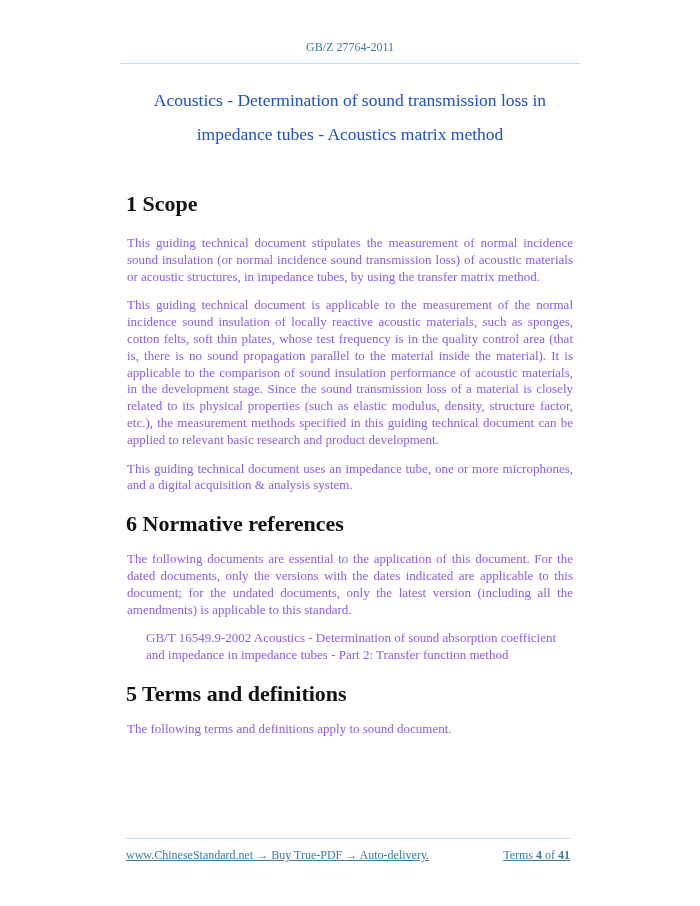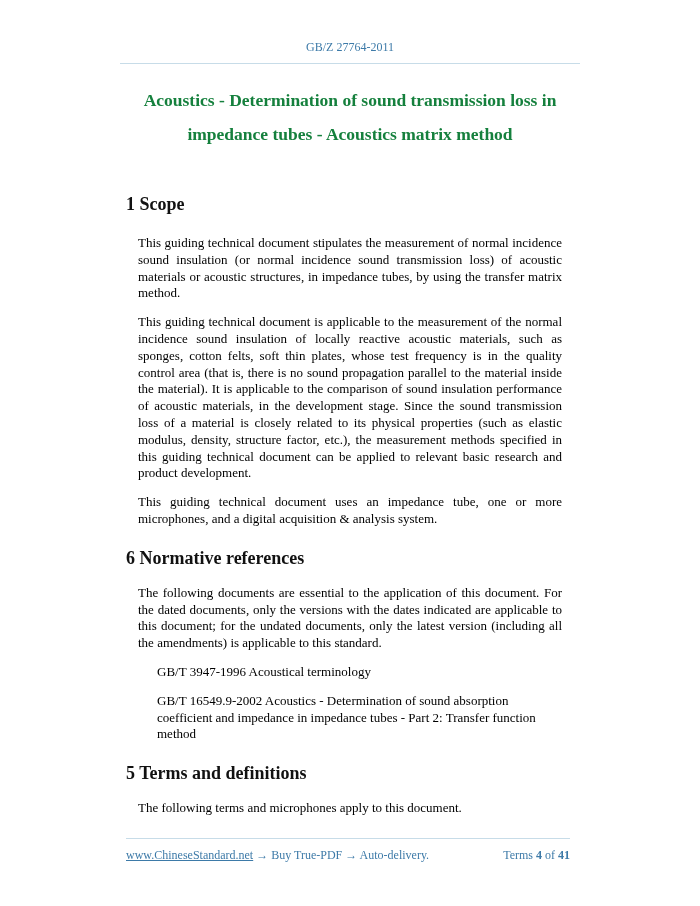--- a/index.html
+++ b/index.html
@@ -35,46 +35,46 @@
       width: 460px;
       height: 0;
       border-top: 1px solid #c7dce8;
     }
     .doc-title {
       position: absolute;
       top: 83px;
       left: 120px;
       width: 460px;
       text-align: center;
-      font-weight: bold;
+      font-weight: normal;
       font-size: 17.5px;
       line-height: 34px;
-      color: #15803d;
+      color: #1d4ed8;
       margin: 0;
     }
     .doc-title span { display: block; }
     .content {
       position: absolute;
       left: 126px;
       top: 192px;
       width: 448px;
     }
     h2 {
-      font-size: 18px;
+      font-size: 22px;
       font-weight: bold;
       margin: 0;
       color: #111;
       line-height: 24px;
     }
     p {
-      margin: 12px;
+      margin: 1px;
       font-size: 13px;
       line-height: 16.8px;
       text-align: justify;
-      color: #000000;
+      color: #8b5cf6;
     }
     .ref {
       padding-left: 19px;
       text-align: left;
     }
     .footer-rule {
       position: absolute;
       top: 838px;
       left: 126px;
       width: 444px;
@@ -82,20 +82,21 @@
     }
     .footer {
       position: absolute;
       top: 848px;
       left: 126px;
       width: 444px;
       font-size: 12px;
       color: #3d7aa8;
       display: flex;
       justify-content: space-between;
+      text-decoration: underline;
     }
     .footer a {
       color: #3d7aa8;
       text-decoration: underline;
     }
     .footer .page-num b { font-weight: bold; }
   </style>
 </head>
 <body>
 
@@ -114,27 +115,26 @@
     <section>
       <h2>1 Scope</h2>
       <p style="margin-top:19px">This guiding technical document stipulates the measurement of normal incidence sound insulation (or normal incidence sound transmission loss) of acoustic materials or acoustic structures, in impedance tubes, by using the transfer matrix method.</p>
       <p style="margin-top:12px">This guiding technical document is applicable to the measurement of the normal incidence sound insulation of locally reactive acoustic materials, such as sponges, cotton felts, soft thin plates, whose test frequency is in the quality control area (that is, there is no sound propagation parallel to the material inside the material). It is applicable to the comparison of sound insulation performance of acoustic materials, in the development stage. Since the sound transmission loss of a material is closely related to its physical properties (such as elastic modulus, density, structure factor, etc.), the measurement methods specified in this guiding technical document can be applied to relevant basic research and product development.</p>
       <p style="margin-top:12px">This guiding technical document uses an impedance tube, one or more microphones, and a digital acquisition &amp; analysis system.</p>
     </section>
 
     <section style="margin-top:18px">
       <h2>6 Normative references</h2>
       <p style="margin-top:15px">The following documents are essential to the application of this document. For the dated documents, only the versions with the dates indicated are applicable to this document; for the undated documents, only the latest version (including all the amendments) is applicable to this standard.</p>
-      <p class="ref" style="margin-top:12px">GB/T 3947-1996 Acoustical terminology</p>
       <p class="ref" style="margin-top:12px">GB/T 16549.9-2002 Acoustics - Determination of sound absorption coefficient and impedance in impedance tubes - Part 2: Transfer function method</p>
     </section>
 
     <section style="margin-top:18px">
       <h2>5 Terms and definitions</h2>
-      <p style="margin-top:15px">The following terms and microphones apply to this document.</p>
+      <p style="margin-top:15px">The following terms and definitions apply to sound document.</p>
     </section>
 
   </div>
 
   <div class="footer-rule"></div>
   <div class="footer">
     <span>
       <a>www.ChineseStandard.net</a><span> → Buy True-PDF → Auto-delivery.</span>
     </span>
     <span class="page-num">

